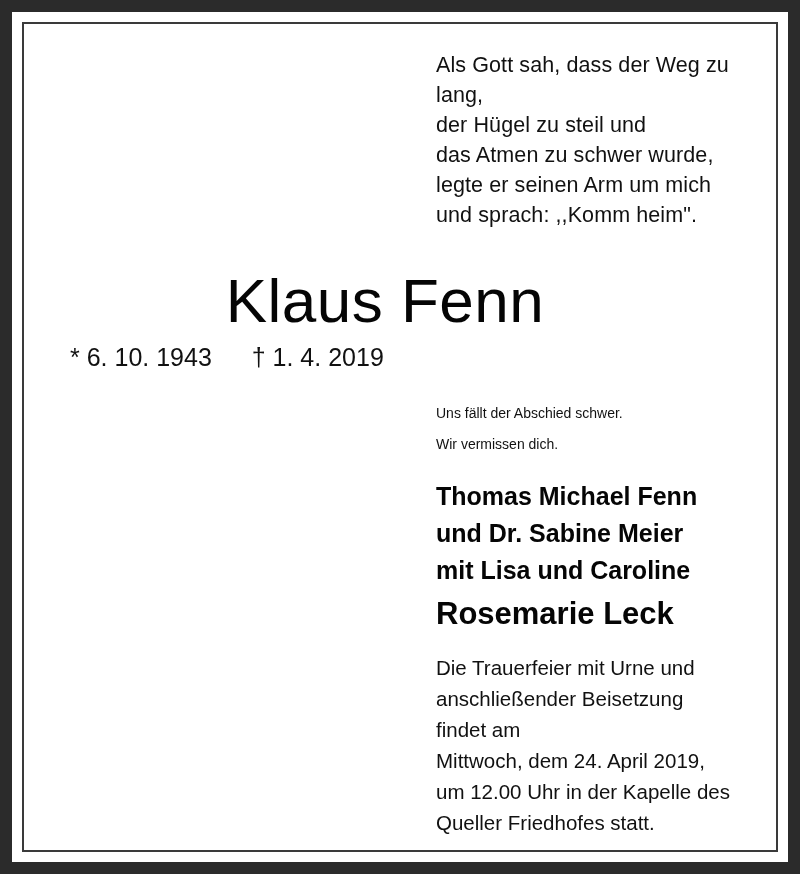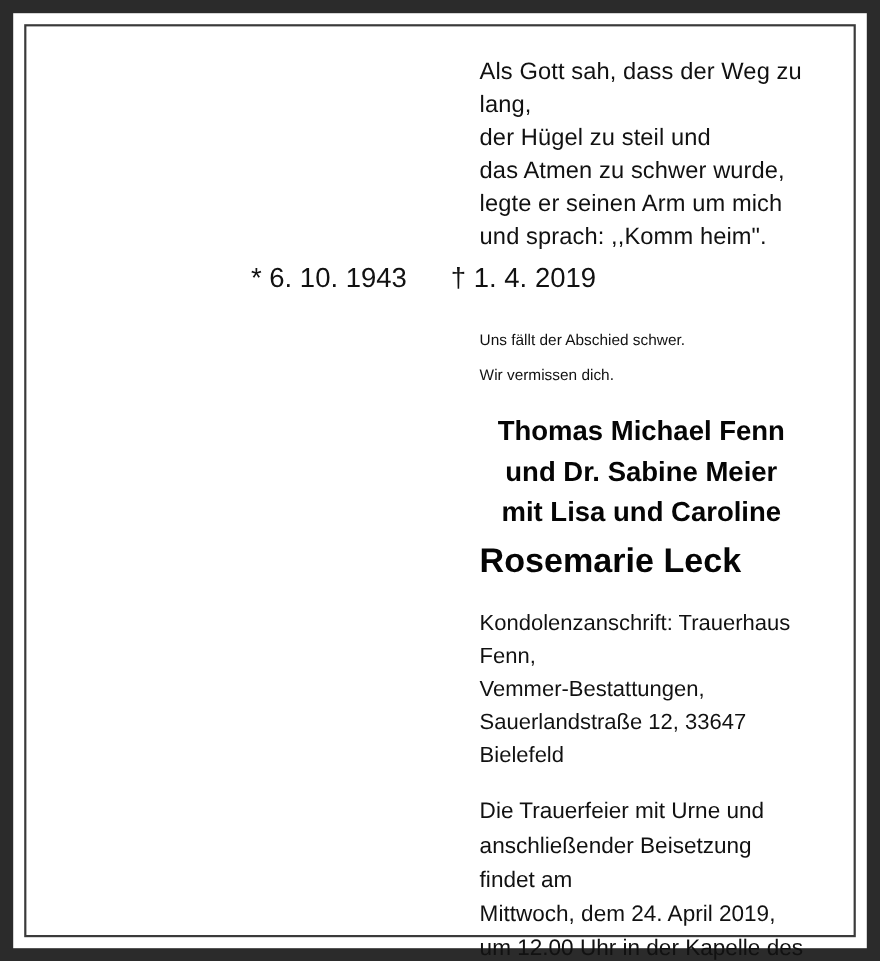--- a/index.html
+++ b/index.html
@@ -77,21 +77,21 @@
     font-size: 62px;
     line-height: 66px;
     font-weight: 400;
     letter-spacing: 0.5px;
     color: #050505;
     padding-right: 30px;
   }
 
   .dates {
     margin-top: 8px;
-    text-align: center;
+    text-align: left;
     font-size: 25px;
     line-height: 30px;
     font-weight: 400;
     color: #111111;
     padding-right: 30px;
   }
   .dates .sep {
     display: inline-block;
     width: 26px;
   }
@@ -106,21 +106,20 @@
   }
 
   .family {
     margin-top: 18px;
     margin-left: 366px;
     font-size: 25px;
     line-height: 37px;
     font-weight: 700;
     color: #050505;
     white-space: pre-line;
-    text-align: center;
   }
 
   .family-last {
     margin-top: 6px;
     margin-left: 366px;
     font-size: 31px;
     line-height: 37px;
     font-weight: 700;
     color: #050505;
   }
@@ -151,41 +150,39 @@
   <div class="frame-inner"></div>
 
   <div class="content">
 
     <div class="block verse">Als Gott sah, dass der Weg zu lang,
 der Hügel zu steil und
 das Atmen zu schwer wurde,
 legte er seinen Arm um mich
 und sprach: ,,Komm heim".</div>
 
+    <div class="block name">Klaus Fenn</div>
 
     <div class="block dates">
       <span>*</span>
       <span>6. 10. 1943</span>
       <span class="sep"></span>
       <span>†</span>
       <span>1. 4. 2019</span>
     </div>
 
     <div class="block farewell">Uns fällt der Abschied schwer.
 Wir vermissen dich.</div>
 
     <div class="block family">Thomas Michael Fenn
 und Dr. Sabine Meier
 mit Lisa und Caroline</div>
 
     <div class="block family-last">Rosemarie Leck</div>
 
-    <div class="block address">Kondolenzanschrift: Trauerhaus Fenn,
-Vemmer-Bestattungen,
-Sauerlandstraße 12, 33647 Bielefeld</div>
 
     <div class="block ceremony">Die Trauerfeier mit Urne und
 anschließender Beisetzung findet am
 Mittwoch, dem 24. April 2019,
 um 12.00 Uhr in der Kapelle des
 Queller Friedhofes statt.</div>
 
   </div>
 </div>
 

